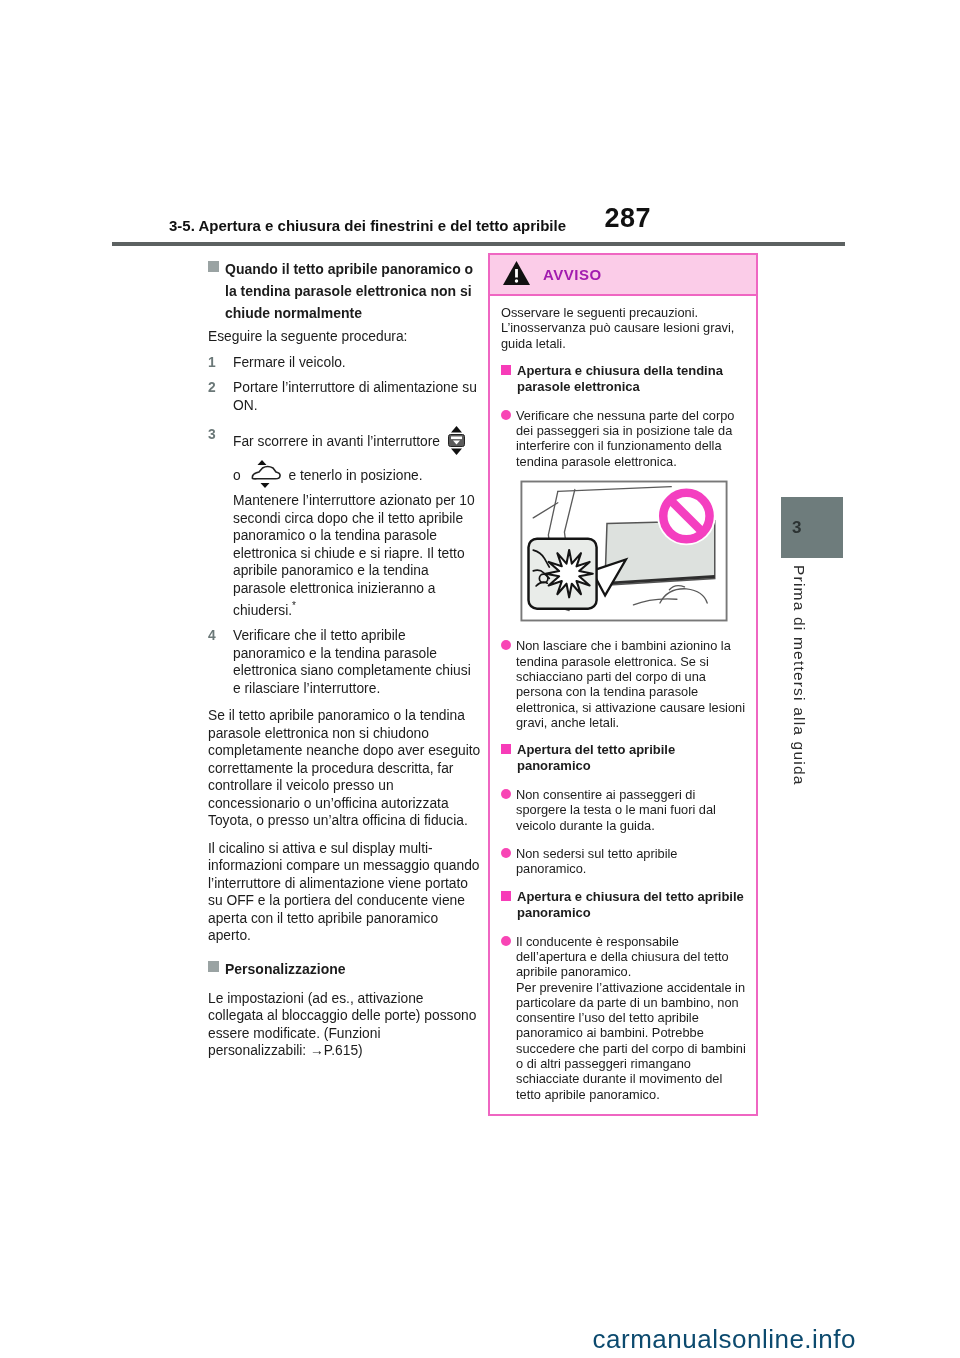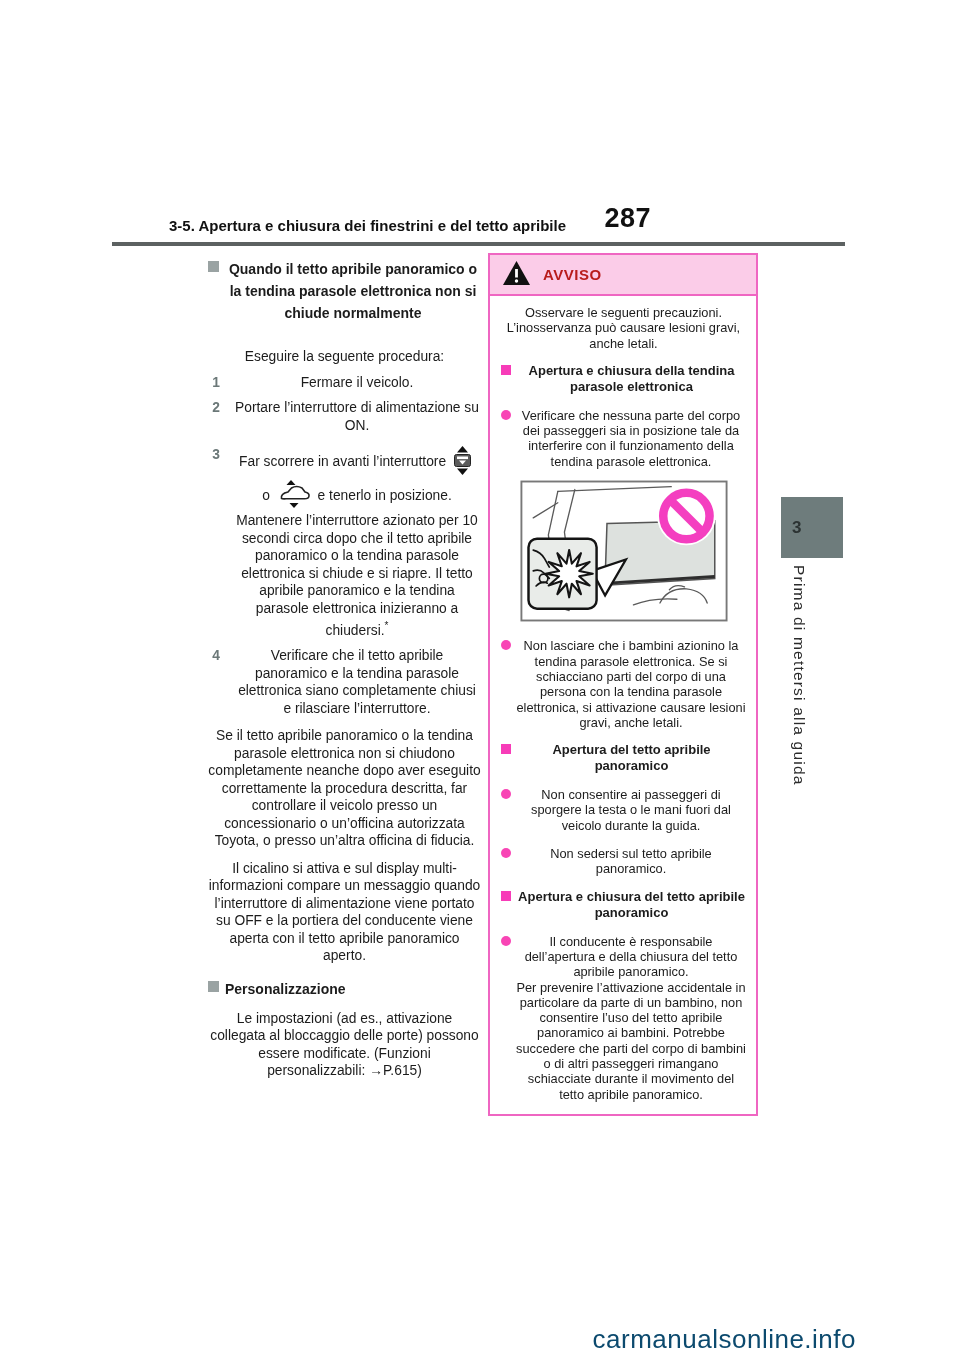--- a/index.html
+++ b/index.html
@@ -1,42 +1,42 @@
 <!DOCTYPE html>
 <html><head>
 <meta charset="utf-8">
 <style>
   * { margin:0; padding:0; box-sizing:border-box; }
   body { background:#fff; font-family:"Liberation Sans", sans-serif; color:#1c1c1c; }
-  .page { position:relative; width:864px; height:1358px; background:#fff; overflow:hidden;text-align:center; }
+  .page { position:relative; width:864px; height:1358px; background:#fff; overflow:hidden; }
 
   
   .hdr-title { position:absolute; top:217px; right:298px; font-size:15px; font-weight:bold; color:#111; }
   .hdr-pagenum { position:absolute; top:203px; right:213px; font-size:27px; font-weight:bold; color:#111; letter-spacing:0.5px; }
   .hdr-rule { position:absolute; left:112px; top:242px; width:733px; height:4px; background:#5c6161; }
 
   
   .left-col { position:absolute; left:208px; top:258px; width:273px; font-size:13.8px; line-height:17.5px; }
   .sec-head { display:flex; gap:6px; font-weight:bold; font-size:14px; line-height:22px; margin-top:13px; }
   .sec-head:first-child { margin-top:0; }
   .sq { flex:0 0 auto; width:11px; height:11px; margin-top:3px; background:#9aa3a3; }
-  .intro { margin-top:24px; }
+  .intro { margin-top:4px; }
   .step { display:flex; gap:9px; margin-top:8px; }
   .step-3 { margin-top:12px; }
   .step-num { flex:0 0 16px; font-weight:bold; color:#6b7878; }
   .step-body { flex:1; }
   .inline-icon { display:inline-block; vertical-align:middle; margin:0 3px; }
   .footnote { margin-top:7px; }
   .para { margin-top:10px; }
   sup { font-size:10px; }
 
   
   .warnbox { position:absolute; left:488px; top:253px; width:270px; border:2px solid #ef66c2; background:#fff; }
   .warn-header { display:flex; align-items:center; gap:12px; background:#fbcce8; border-bottom:2px solid #ef66c2; padding:7px 12px; height:41px; }
-  .warn-title { font-size:15px; font-weight:bold; color:#b91c1c; letter-spacing:0.5px; }
+  .warn-title { font-size:15px; font-weight:bold; color:#a21caf; letter-spacing:0.5px; }
   .warn-body { padding:9px 10px 12px 11px; font-size:12.8px; line-height:15.3px; }
   .warn-intro { margin-bottom:4px; }
   .w-sec-head { display:flex; gap:6px; font-weight:bold; font-size:13px; line-height:16px; margin-top:12px; }
   .w-sq { flex:0 0 auto; width:10px; height:10px; margin-top:2px; background:#f73cb8; }
   .w-bullet { display:flex; gap:5px; margin-top:13px; white-space:pre-line; }
   .dot { flex:0 0 auto; width:10px; height:10px; border-radius:50%; margin-top:2px; background:#f845b5; }
   .illus-wrap { margin:11px auto 4px auto; width:208px; }
 
   
   .side-tab { position:absolute; left:781px; top:497px; width:62px; height:61px; background:#6e7c7c; }
@@ -118,21 +118,21 @@
     <div class="warn-header">
       <span><svg width="29" height="26" viewBox="0 0 29 26">
         <polygon points="14.5,1 28,25 1,25" fill="#111"></polygon>
         <rect x="13.1" y="9" width="2.8" height="8.5" fill="#fff"></rect>
         <circle cx="14.5" cy="21" r="1.7" fill="#fff"></circle>
       </svg></span>
       <span class="warn-title">AVVISO</span>
     </div>
     <div class="warn-body">
 
-      <div class="warn-intro">Osservare le seguenti precauzioni. L’inosservanza può causare lesioni gravi, anche letali.</div>
+      <div class="warn-intro">Osservare le seguenti precauzioni. L’inosservanza può causare lesioni gravi, guida letali.</div>
 
       <div class="w-sec-head">
         <span class="w-sq"></span>
         <span>Apertura e chiusura della tendina parasole elettronica</span>
       </div>
       <div class="w-bullet">
         <span class="dot"></span>
         <span>Verificare che nessuna parte del corpo dei passeggeri sia in posizione tale da interferire con il funzionamento della tendina parasole elettronica.</span>
       </div>
 

